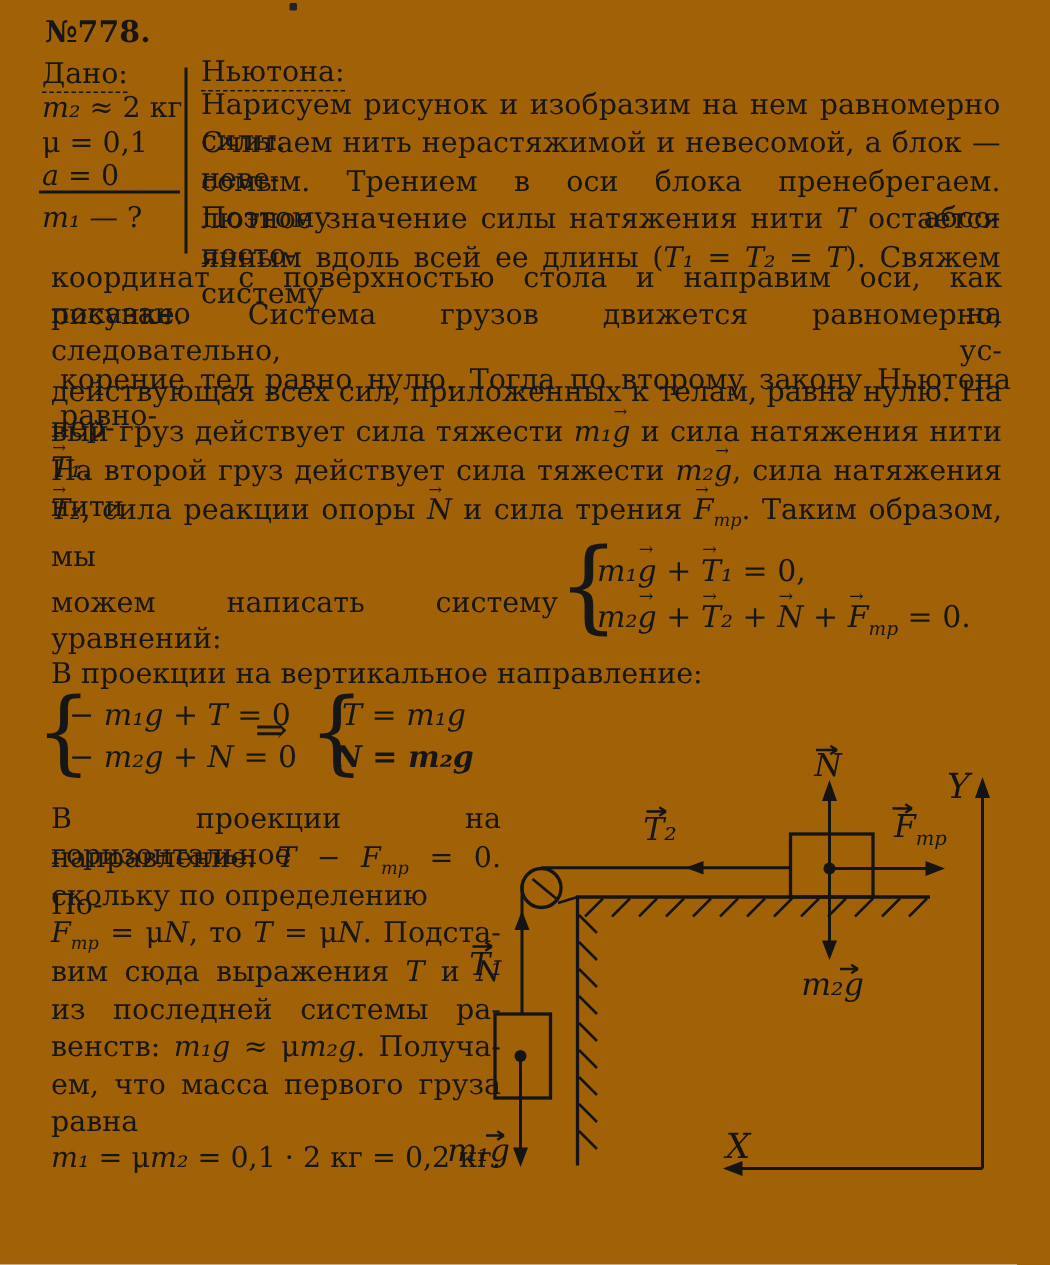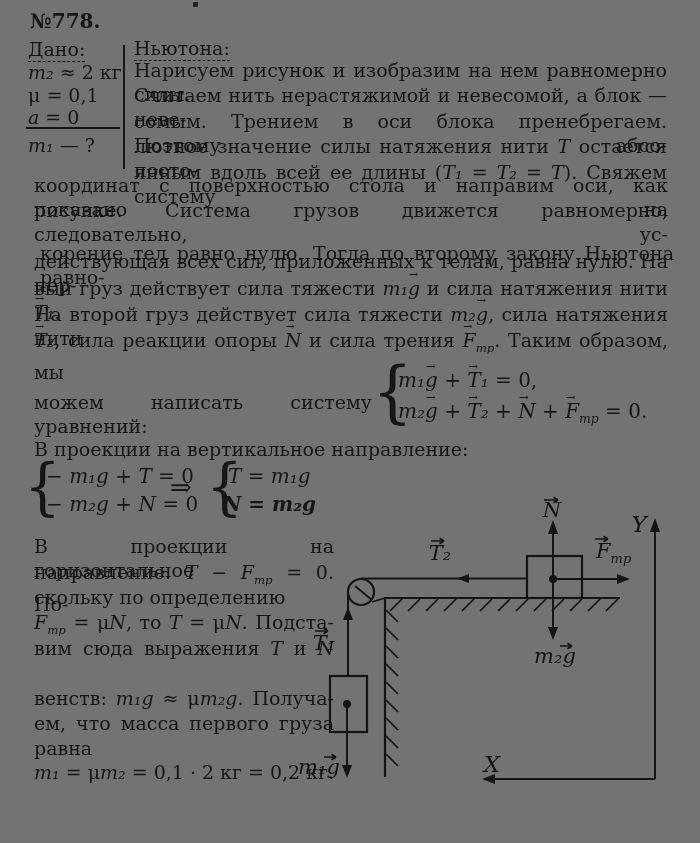--- a/index.html
+++ b/index.html
@@ -1,16 +1,16 @@
 <!DOCTYPE html>
 <html><head>
 <meta charset="utf-8">
 <style>
   html,body{margin:0;padding:0;background:#e8e8e8;}
-  #page{position:relative;width:700px;height:843px;background:#737373;overflow:hidden;
+  #page{position:relative;width:700px;height:843px;background:#a16207;overflow:hidden;
         font-family:"DejaVu Serif",serif;color:#161616;}
   .abs{position:absolute;}
   .ln{position:absolute;font-size:19px;line-height:24px;white-space:nowrap;}
   .just{text-align:justify;text-align-last:justify;white-space:normal;}
   .bold{font-weight:bold;}
   .dashu{border-bottom:1.5px dashed #161616;padding-bottom:1px;}
   .math{font-size:20px;}
   i{font-style:italic;}
   sub{font-size:0.62em;}
   .vec{position:relative;display:inline-block;font-style:italic;}
@@ -73,20 +73,21 @@
   <div class="implies" style="left:170px;top:472px;">⇒</div>
   <div class="brace brace2" style="left:206px;top:457px;">{</div>
   <div class="ln math" style="left:228px;top:464px;"><i>T</i> = <i>m₁g</i></div>
   <div class="ln math" style="left:223px;top:492px;font-weight:bold;"><i>N</i> = <i>m₂g</i></div>
 
   <div class="ln just" style="left:34px;top:534px;width:300px;">В проекции на горизонтальное</div>
   <div class="ln just" style="left:34px;top:560px;width:300px;">направление: <i>T</i> − <i>F<sub>тр</sub></i> = 0. По-</div>
   <div class="ln" style="left:34px;top:585px;">скольку по определению</div>
   <div class="ln just" style="left:34px;top:610px;width:300px;"><i>F<sub>тр</sub></i> = μ<i>N</i>, то <i>T</i> = μ<i>N</i>. Подста-</div>
   <div class="ln just" style="left:34px;top:636px;width:300px;">вим сюда выражения <i>T</i> и <i>N</i></div>
+  <div class="ln just" style="left:34px;top:661px;width:300px;">из последней системы ра-</div>
   <div class="ln just" style="left:34px;top:686px;width:300px;">венств: <i>m₁g</i> ≈ μ<i>m₂g</i>. Получа-</div>
   <div class="ln just" style="left:34px;top:711px;width:300px;">ем, что масса первого груза</div>
   <div class="ln" style="left:34px;top:736px;">равна</div>
   <div class="ln" style="left:34px;top:760px;"><i>m₁</i> = μ<i>m₂</i> = 0,1 · 2 кг = 0,2 кг.</div>
 
   <svg class="abs" style="left:290px;top:480px;" width="410" height="358" viewBox="0 0 410 358">
 
     <g>
       <line class="dstroke" x1="94" y1="118" x2="330" y2="118" stroke-width="2.2"></line>
       <line class="dstroke" x1="95" y1="118" x2="95" y2="297" stroke-width="2.2"></line>

